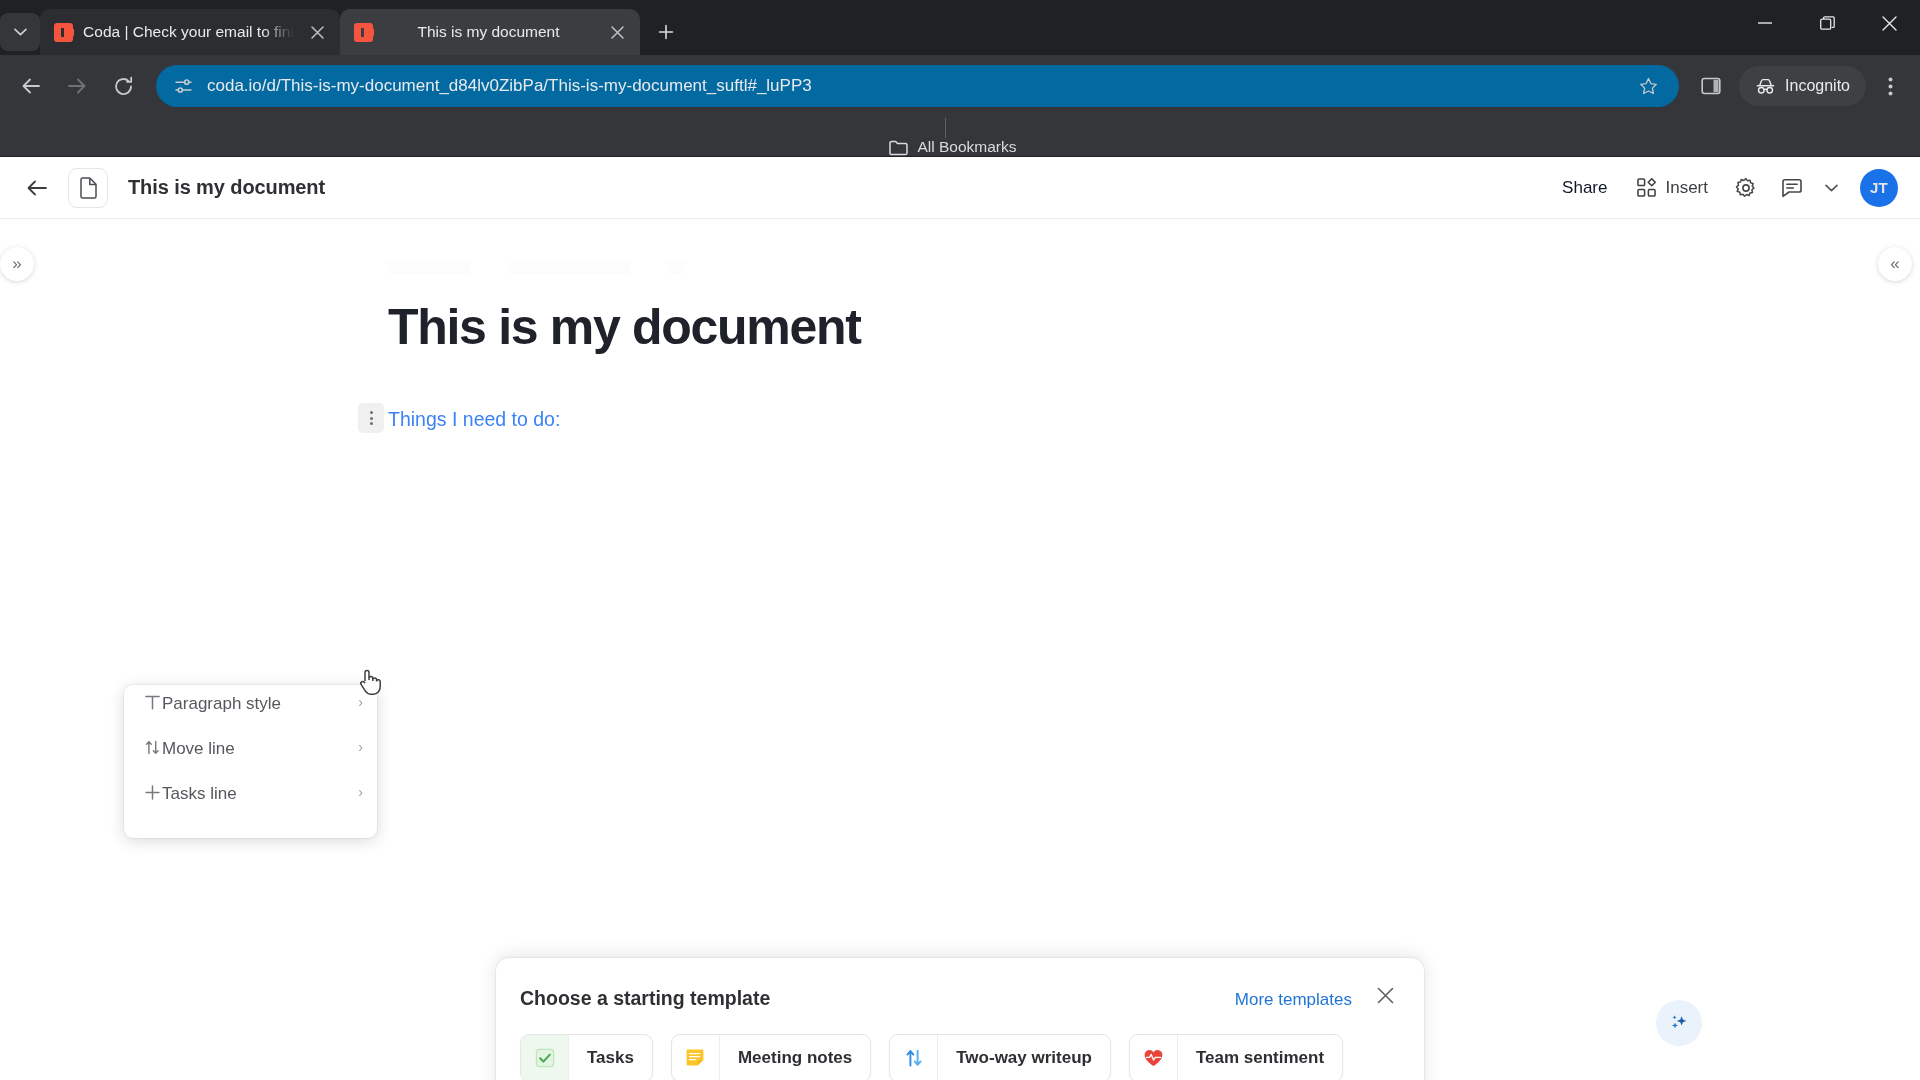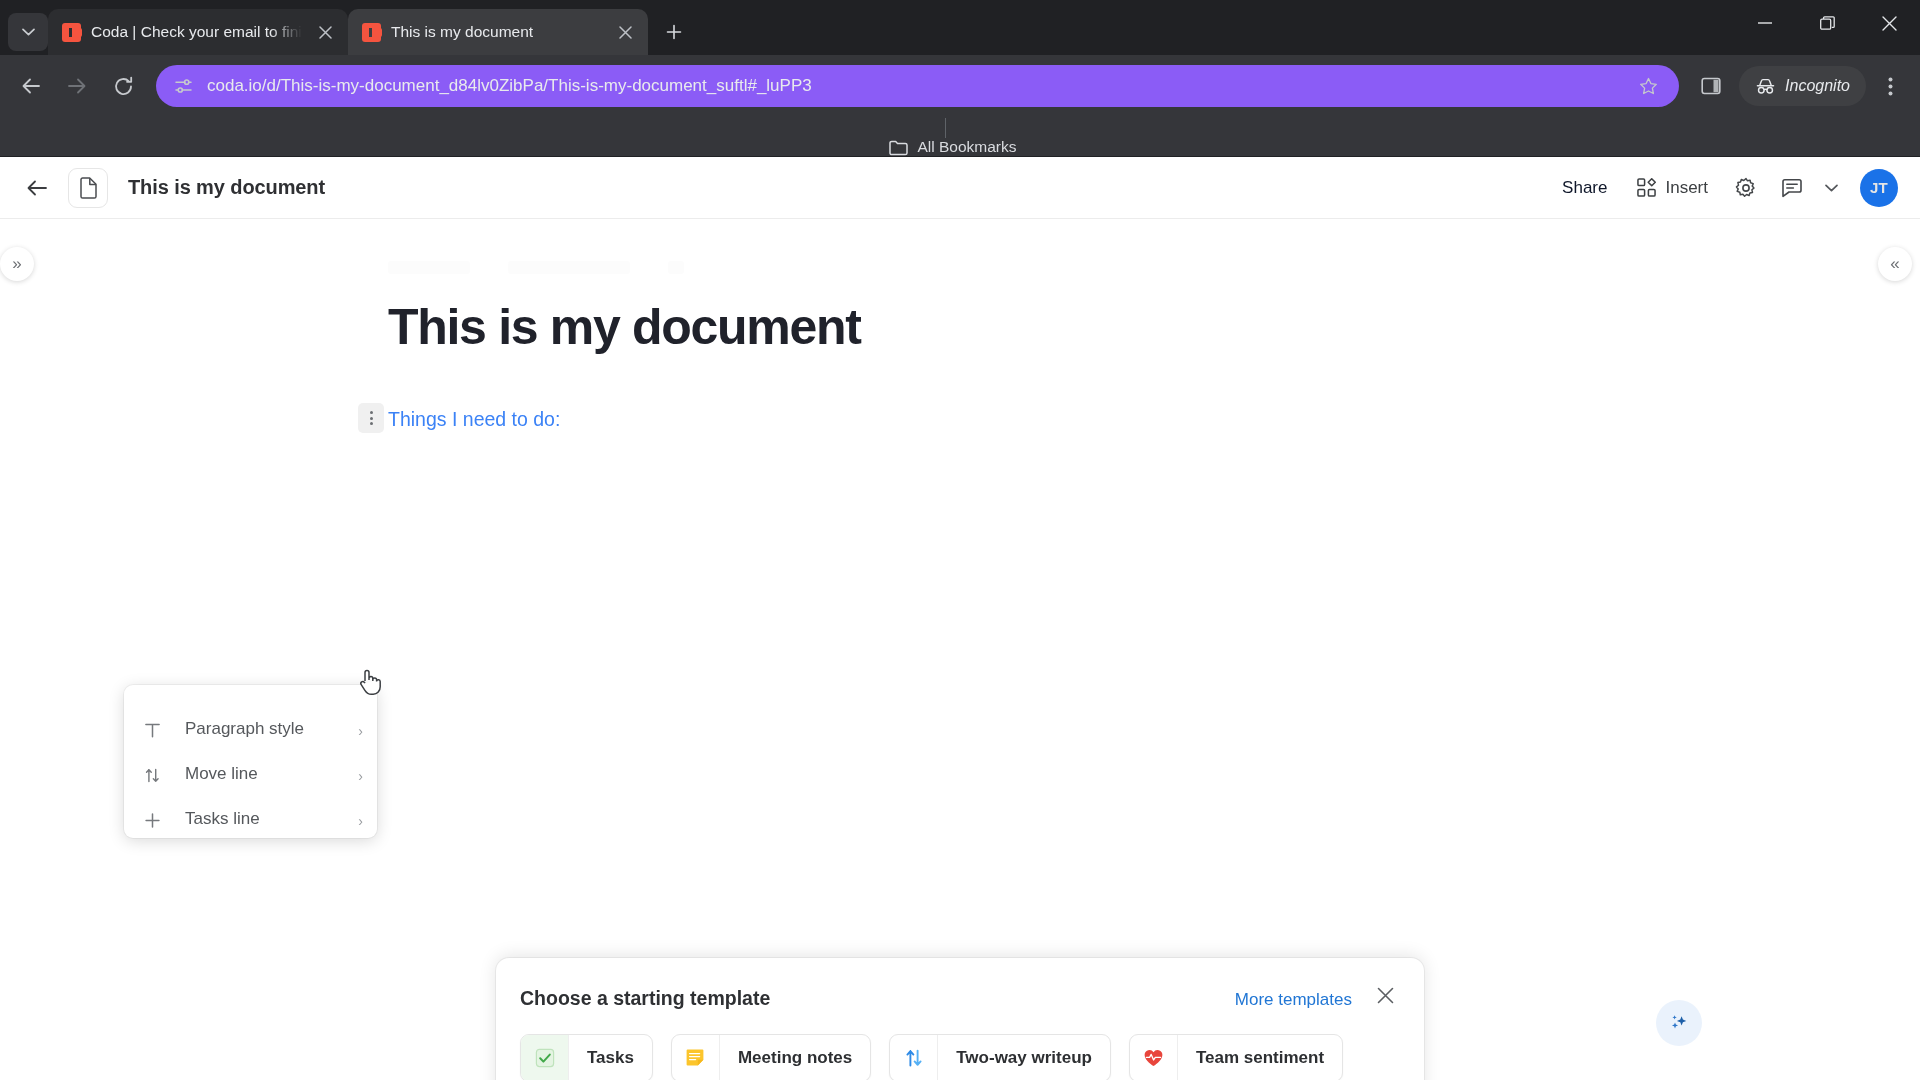--- a/index.html
+++ b/index.html
@@ -11,22 +11,22 @@
   }
 
   
   .browser { width: 1920px; height: 1080px; position: relative; }
 
   .tabstrip {
     height: 55px;
     background: #202124;
     display: flex;
     align-items: flex-end;
-    padding-left: 8px;
     position: relative;
+    text-align: center;
   }
   .tab-list-btn {
     width: 40px; height: 38px;
     margin-bottom: 4px;
     background: #35363a;
     border-radius: 8px;
     display: flex; align-items: center; justify-content: center;
     color: #c9ccd0;
     flex-shrink: 0;
   }
@@ -109,21 +109,21 @@
     width: 42px; height: 42px;
     display: flex; align-items: center; justify-content: center;
     color: #c6c9cd;
     border-radius: 50%;
     flex-shrink: 0;
   }
   .nav-btn.disabled { color: #6f7277; }
   .omnibox {
     flex: 1;
     height: 42px;
-    background: #8b5cf6;
+    background: #0369a1;
     border-radius: 21px;
     display: flex;
     align-items: center;
     gap: 14px;
     padding: 0 16px 0 18px;
     margin: 0 8px;
   }
   .omnibox-icon { color: #c6c9cd; display: flex; align-items: center; flex-shrink: 0; }
   .omnibox-url {
     flex: 1;
@@ -143,21 +143,20 @@
     background: #3f4043;
     border-radius: 20px;
     display: flex;
     align-items: center;
     gap: 9px;
     padding: 0 16px;
     color: #e8eaed;
     font-size: 16px;
     margin-left: 4px;
     flex-shrink: 0;
-    font-style: italic;
   }
 
   .bookmarkbar {
     height: 40px;
     background: #35363a;
     display: flex;
     align-items: center;
     justify-content: flex-end;
     padding-right: 14px;
     border-bottom: 1px solid #202124;
@@ -329,23 +328,23 @@
     width: 253px;
     background: #fff;
     border-radius: 9px;
     box-shadow: 0 3px 16px rgba(0,0,0,.15), 0 0 0 1px rgba(0,0,0,.045);
     padding: 9px 0;
     z-index: 50;
   }
   .ctx-item {
     height: 45px;
     display: flex;
-    align-items: flex-end;
+    align-items: flex-start;
     padding: 0 14px 0 18px;
-    gap: 23px;
+    gap: 0;
     color: #55585c;
     font-size: 17px;
   }
   .ctx-ico {
     width: 20px;
     display: flex; align-items: center; justify-content: center;
     color: #76797d;
     flex-shrink: 0;
   }
   .ctx-label { flex: 1; }

